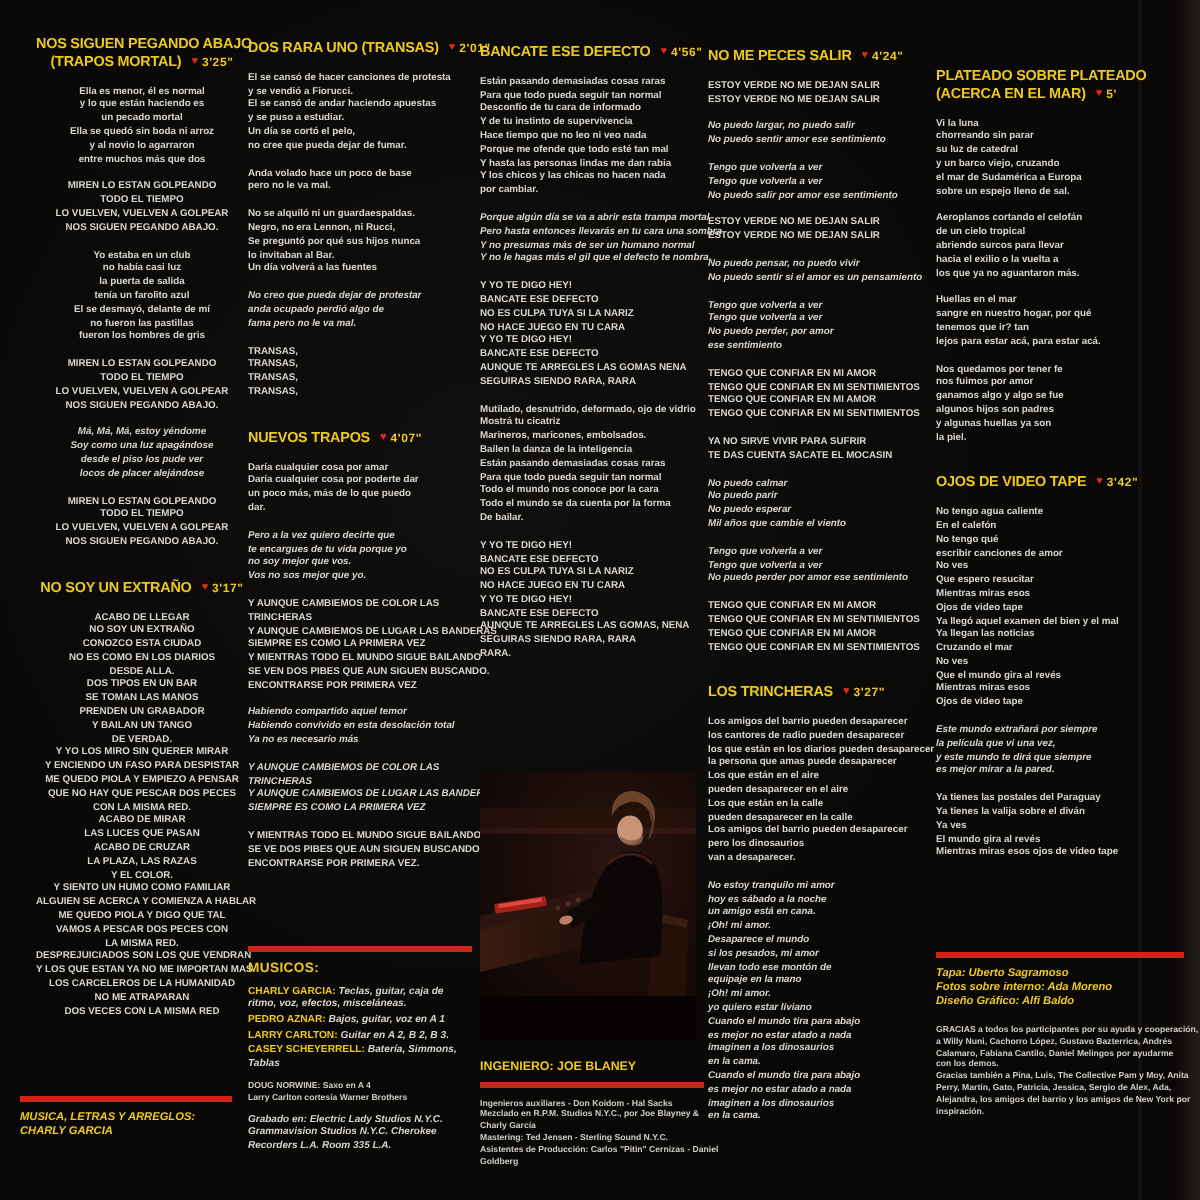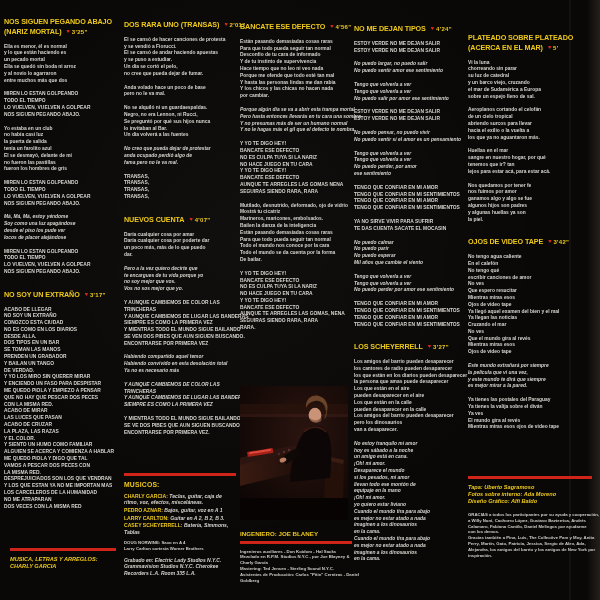--- a/index.html
+++ b/index.html
@@ -44,25 +44,25 @@
   .m-roles{color:var(--white);font-weight:700;font-style:italic;}
   .photo{width:108px;height:134px;overflow:hidden;background:#120807;}
   .spacer{width:100%;}
 </style>
 </head>
 <body>
 
 <div id="sheet">
   <div class="crease"></div>
   <div class="edge-right"></div>
-<div class="col" style="left: 4px; top: 18px; width: 106px;">
+<div class="col" style="left: 18px; top: 18px; width: 106px; text-align: center;">
       <div class="song">
         <div class="song-header">
           <div class="title-line"><span>NOS SIGUEN PEGANDO ABAJO</span></div>
-          <div class="title-line"><span>(NARIZ MORTAL)</span><span class="heart">♥</span><span class="time">3'25"</span></div>
+          <div class="title-line"><span>(TRAPOS MORTAL)</span><span class="heart">♥</span><span class="time">3'25"</span></div>
         </div>
         <div class="stanza">
           <div class="line">Ella es menor, él es normal</div>
           <div class="line">y lo que están haciendo es</div>
           <div class="line">un pecado mortal</div>
           <div class="line">Ella se quedó sin boda ni arroz</div>
           <div class="line">y al novio lo agarraron</div>
           <div class="line">entre muchos más que dos</div>
         </div>
         <div class="stanza">
@@ -175,21 +175,21 @@
         </div>
         <div class="stanza">
           <div class="line">TRANSAS,</div>
           <div class="line">TRANSAS,</div>
           <div class="line">TRANSAS,</div>
           <div class="line">TRANSAS,</div>
         </div>
       </div>
       <div class="song">
         <div class="song-header">
-          <div class="title-line"><span>NUEVOS CUENTA</span><span class="heart">♥</span><span class="time">4'07"</span></div>
+          <div class="title-line"><span>NUEVOS TRAPOS</span><span class="heart">♥</span><span class="time">4'07"</span></div>
         </div>
         <div class="stanza">
           <div class="line">Daría cualquier cosa por amar</div>
           <div class="line">Daría cualquier cosa por poderte dar</div>
           <div class="line">un poco más, más de lo que puedo</div>
           <div class="line">dar.</div>
         </div>
         <div class="stanza italic">
           <div class="line">Pero a la vez quiero decirte que</div>
           <div class="line">te encargues de tu vida porque yo</div>
@@ -346,21 +346,21 @@
         <div class="ln">Mezclado en R.P.M. Studios N.Y.C., por Joe Blayney &amp;</div>
         <div class="ln">Charly García</div>
         <div class="ln">Mastering: Ted Jensen - Sterling Sound N.Y.C.</div>
         <div class="ln">Asistentes de Producción: Carlos "Pitin" Cernizas - Daniel</div>
         <div class="ln">Goldberg</div>
       </div>
     </div>
     <div class="col" style="left: 354px; top: 24px; width: 112px;">
       <div class="song">
         <div class="song-header">
-          <div class="title-line"><span>NO ME DEJAN TIPOS</span><span class="heart">♥</span><span class="time">4'24"</span></div>
+          <div class="title-line"><span>NO ME PECES SALIR</span><span class="heart">♥</span><span class="time">4'24"</span></div>
         </div>
         <div class="stanza">
           <div class="line">ESTOY VERDE NO ME DEJAN SALIR</div>
           <div class="line">ESTOY VERDE NO ME DEJAN SALIR</div>
         </div>
         <div class="stanza italic">
           <div class="line">No puedo largar, no puedo salir</div>
           <div class="line">No puedo sentir amor ese sentimiento</div>
         </div>
         <div class="stanza italic">
@@ -405,21 +405,21 @@
         </div>
         <div class="stanza">
           <div class="line">TENGO QUE CONFIAR EN MI AMOR</div>
           <div class="line">TENGO QUE CONFIAR EN MI SENTIMIENTOS</div>
           <div class="line">TENGO QUE CONFIAR EN MI AMOR</div>
           <div class="line">TENGO QUE CONFIAR EN MI SENTIMIENTOS</div>
         </div>
       </div>
       <div class="song">
         <div class="song-header">
-          <div class="title-line"><span>LOS SCHEYERRELL</span><span class="heart">♥</span><span class="time">3'27"</span></div>
+          <div class="title-line"><span>LOS TRINCHERAS</span><span class="heart">♥</span><span class="time">3'27"</span></div>
         </div>
         <div class="stanza">
           <div class="line">Los amigos del barrio pueden desaparecer</div>
           <div class="line">los cantores de radio pueden desaparecer</div>
           <div class="line">los que están en los diarios pueden desaparecer</div>
           <div class="line">la persona que amas puede desaparecer</div>
           <div class="line">Los que están en el aire</div>
           <div class="line">pueden desaparecer en el aire</div>
           <div class="line">Los que están en la calle</div>
           <div class="line">pueden desaparecer en la calle</div>

